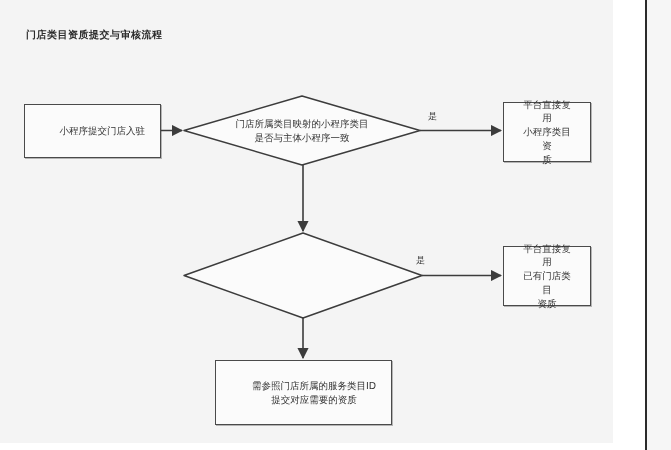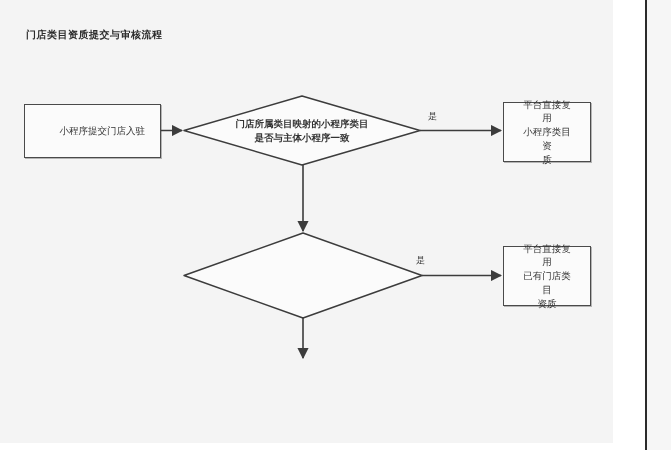--- a/index.html
+++ b/index.html
@@ -83,21 +83,20 @@
     white-space: pre-line;
   }
   .diamond-label {
     position: absolute;
     text-align: center;
     color: #333333;
     font-size: 9.5px;
     line-height: 1.5;
     white-space: pre-line;
     pointer-events: none;
-    font-weight: bold;
   }
   .edge-label {
     position: absolute;
     font-size: 9px;
     color: #3a3a3a;
     white-space: nowrap;
   }
 </style>
 </head>
 <body>
@@ -141,20 +140,24 @@
 质</span>
   </div>
 
 
   <div class="node-box" style="left:503px; top:246px; width:88px; height:60px;">
     <span class="node-label">平台直接复用
 已有门店类目
 资质</span>
   </div>
 
+  <div class="node-box" style="left:215px; top:360px; width:177px; height:65px;">
+    <span class="node-label">需参照门店所属的服务类目ID
+提交对应需要的资质</span>
+  </div>
 
   <div class="edge-label" style="left:428px; top:110px;">是</div>
 
   <div class="edge-label" style="left:416px; top:254px;">是</div>
 
 </div>
 
 <div id="right-pane"></div>
 <div id="right-edge"></div>
 <div id="right-outside"></div>

